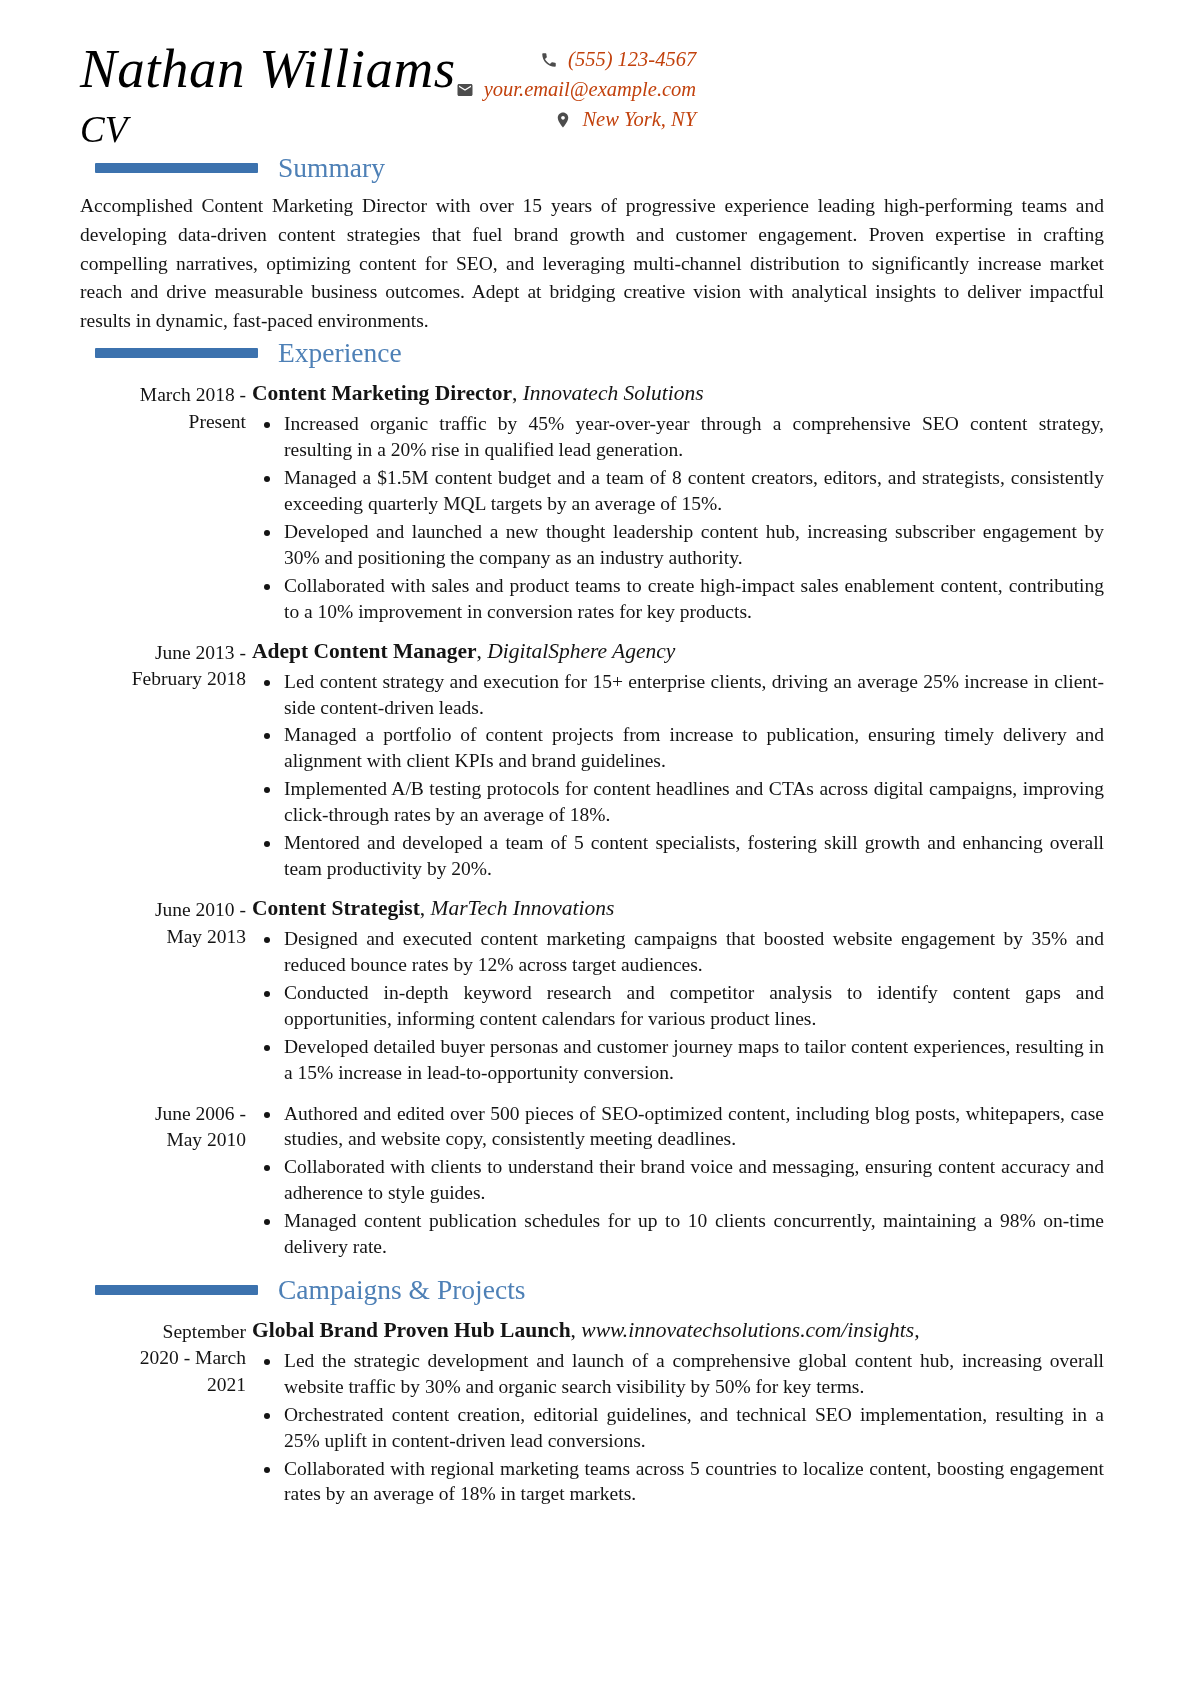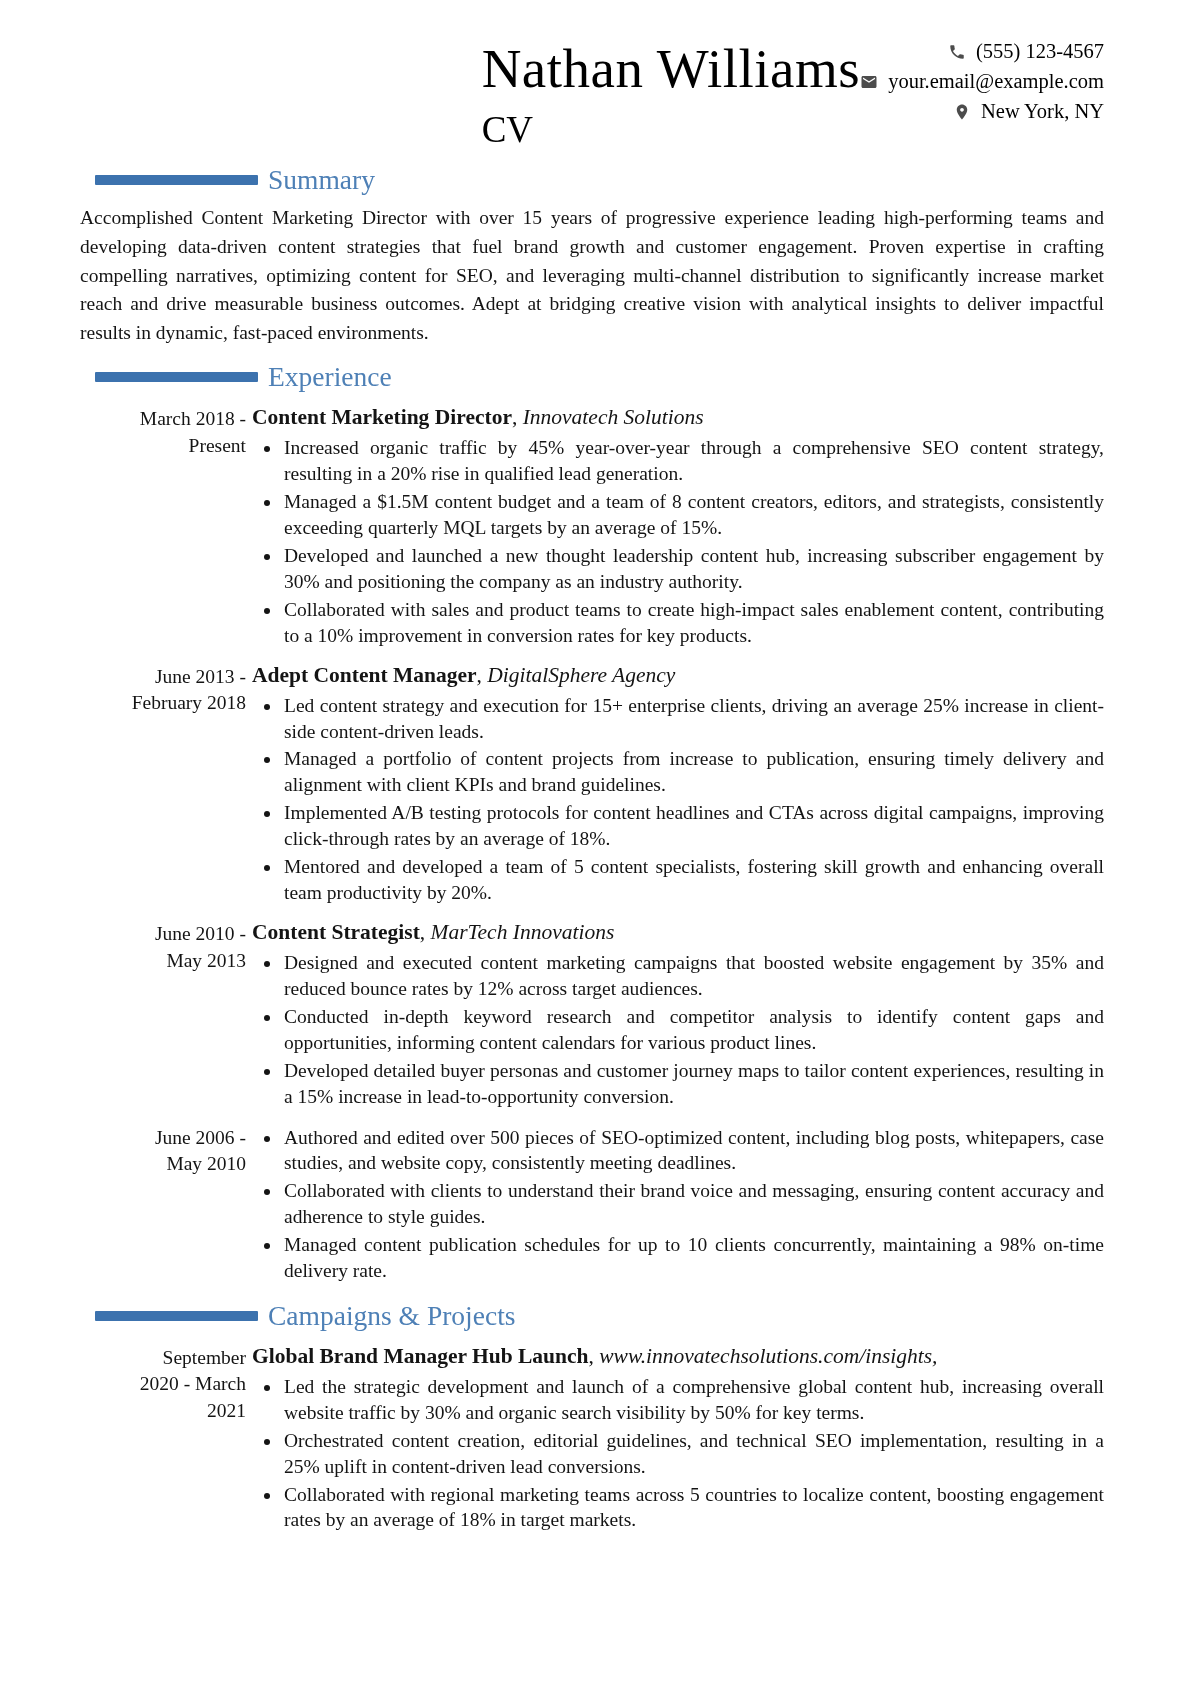--- a/index.html
+++ b/index.html
@@ -10,36 +10,36 @@
     color: #141414;
     overflow: hidden;
   }
   .page {
     box-sizing: border-box;
     width: 1190px; height: 1683px;
     padding: 40px 86px 0 80px;
   }
 
   
-  .header { display: flex; justify-content: flex-end; align-items: flex-start; }
+  .header { display: flex; justify-content: flex-start; align-items: flex-start; font-style: italic; }
   .name {
     font-size: 55px; font-weight: 400; line-height: 1.05;
     margin: 0; color: #000000; letter-spacing: 0.5px;
   }
   .cv-subtitle { font-size: 37px; line-height: 1.1; color: #000000; margin-top: 12px; }
-  .contact { text-align: right; color: #000000; font-size: 20.5px; }
+  .contact { text-align: right; color: #c2410c; font-size: 20.5px; margin-top: 8px; }
   .contact-line {
     display: flex; justify-content: flex-end; align-items: center;
     gap: 10px; margin-bottom: 7px;
   }
   .cicon { display: inline-flex; color: #4c4c4c; }
   .cicon svg { width: 18px; height: 18px; fill: currentColor; }
 
   
-  .sec-head { display: flex; align-items: center; margin: 12px 0 6px; }
+  .sec-head { display: flex; align-items: center; margin: 0 0 6px; gap: 10px; }
   .sec-bar {
     width: 163px; height: 10px; border-radius: 1px;
     background: var(--accent, #3C72AE);
     margin-left: 15px; margin-right: 10px; flex: none;
   }
   .sec-title {
     font-size: 27.5px; font-weight: 400; margin: 0;
     color: var(--heading, #4E80B6); line-height: 1.3;
   }
 
@@ -183,21 +183,21 @@
       <span class="sec-bar"></span>
       <h2 class="sec-title">Campaigns &amp; Projects</h2>
     </div>
     <div class="entries" id="campaigns-entries">
   <div class="entry">
     <div class="entry-date">September
 2020 - March
 2021</div>
     <div class="entry-body">
       <div class="entry-title-line">
-        <span class="entry-title">Global Brand Manager Hub Launch</span><span class="entry-sep">, </span><span class="entry-org">www.innovatechsolutions.com/insights,</span>
+        <span class="entry-title">Global Brand Proven Hub Launch</span><span class="entry-sep">, </span><span class="entry-org">www.innovatechsolutions.com/insights,</span>
       </div>
       <ul class="entry-bullets">
               <li>Led the strategic development and launch of a comprehensive global content hub, increasing overall website traffic by 30% and organic search visibility by 50% for key terms.</li>
               <li>Orchestrated content creation, editorial guidelines, and technical SEO implementation, resulting in a 25% uplift in content-driven lead conversions.</li>
               <li>Collaborated with regional marketing teams across 5 countries to localize content, boosting engagement rates by an average of 18% in target markets.</li>
             </ul>
     </div>
   </div>
 </div>
   </section>

